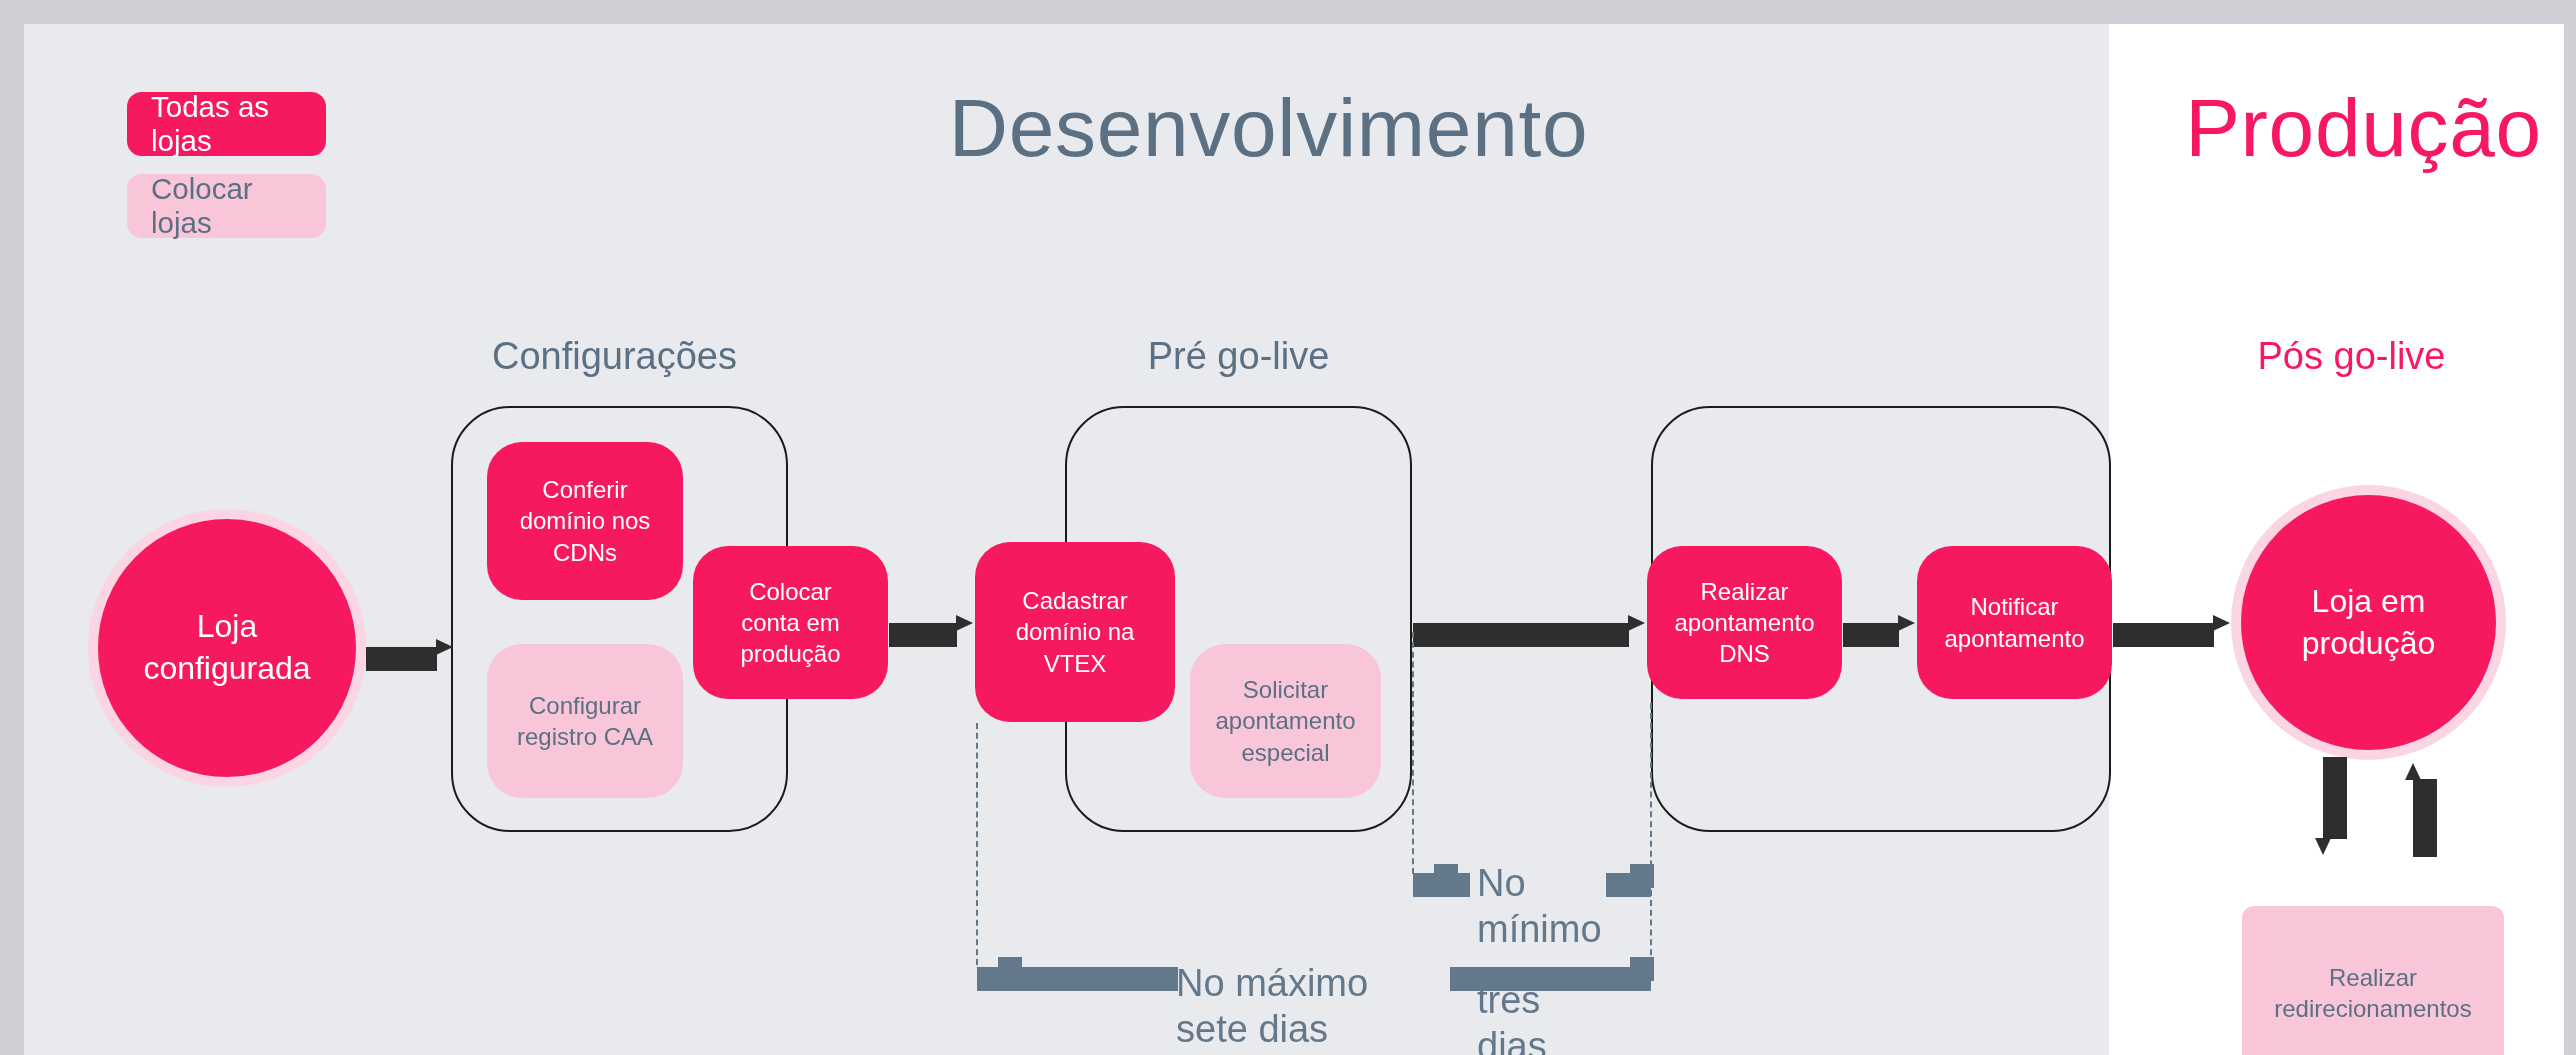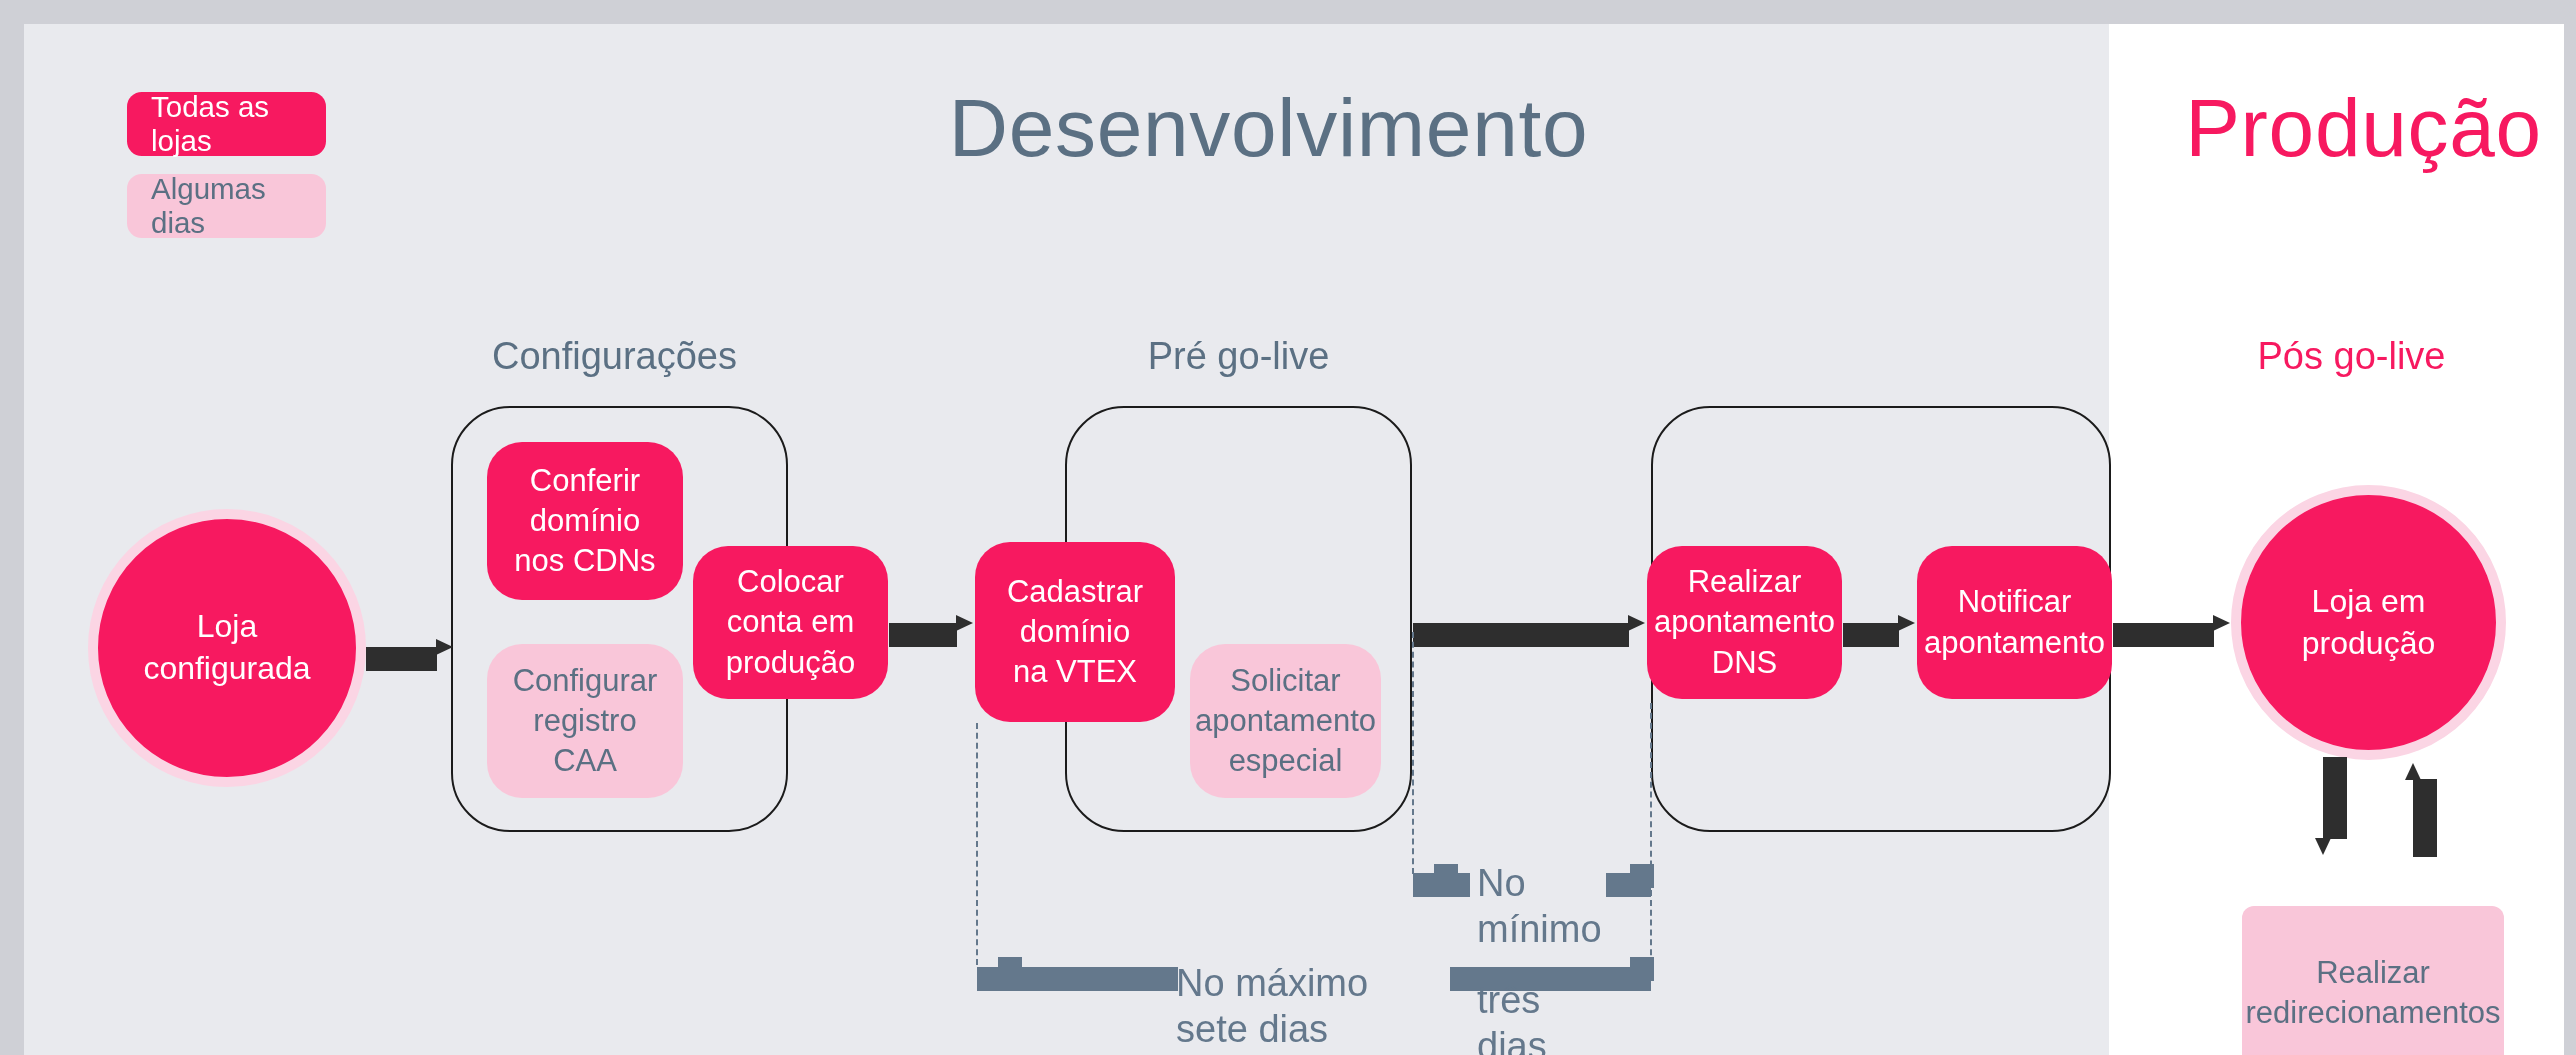--- a/index.html
+++ b/index.html
@@ -24,21 +24,21 @@
   .phase-hdr{position:absolute;top:299px;width:335px;text-align:center;font-size:38px;color:var(--slate)}
   .hdr-config{left:423px}.hdr-pre{left:1047px}.hdr-golive{left:1688px}
   .hdr-pos{left:2160px;color:var(--pink)}
   
   .container{position:absolute;top:382px;height:426px;border:2px solid var(--border);border-radius:59px;background:transparent}
   .c1{left:427px;width:337px}
   .c2{left:1041px;width:347px}
   .c3{left:1627px;width:460px}
   
   .node{position:absolute;border-radius:35px;display:flex;align-items:center;justify-content:center;
-    text-align:center;font-size:31px;line-height:1.3;padding:6.7px 12px}
+    text-align:center;font-size:24px;line-height:1.3;padding:6.7px 12px}
   .node.solid{background:var(--pink);color:#fff}
   .node.soft{background:var(--pink-light);color:var(--slate)}
   .n-cdn{left:463px;top:418px;width:196px;height:158px}
   .n-caa{left:463px;top:620px;width:196px;height:154px}
   .n-account{left:669px;top:522px;width:195px;height:153px}
   .n-register{left:951px;top:518px;width:200px;height:180px;z-index:3}
   .n-io{left:1166px;top:418px;width:191px;height:158px}
   .n-special{left:1166px;top:620px;width:191px;height:154px}
   .n-dns{left:1623px;top:522px;width:195px;height:153px;z-index:3}
   .n-notify{left:1893px;top:522px;width:195px;height:153px;z-index:3}
@@ -84,21 +84,21 @@
 </head>
 <body>
 
 <div class="canvas">
   <div class="white-panel"></div>
 
   <div class="legend-chip legend-all">
       <span>Todas as lojas</span>
     </div>
   <div class="legend-chip legend-some">
-      <span>Algumas dias</span>
+      <span>Colocar lojas</span>
     </div>
 
   <div class="big-title title-dev">Desenvolvimento</div>
   <div class="big-title title-prod">Produção</div>
 
   <div class="phase-hdr hdr-config">Configurações</div>
   <div class="phase-hdr hdr-pre">Pré go-live</div>
   <div class="phase-hdr hdr-pos">Pós go-live</div>
 
   <div class="container c1"></div>

